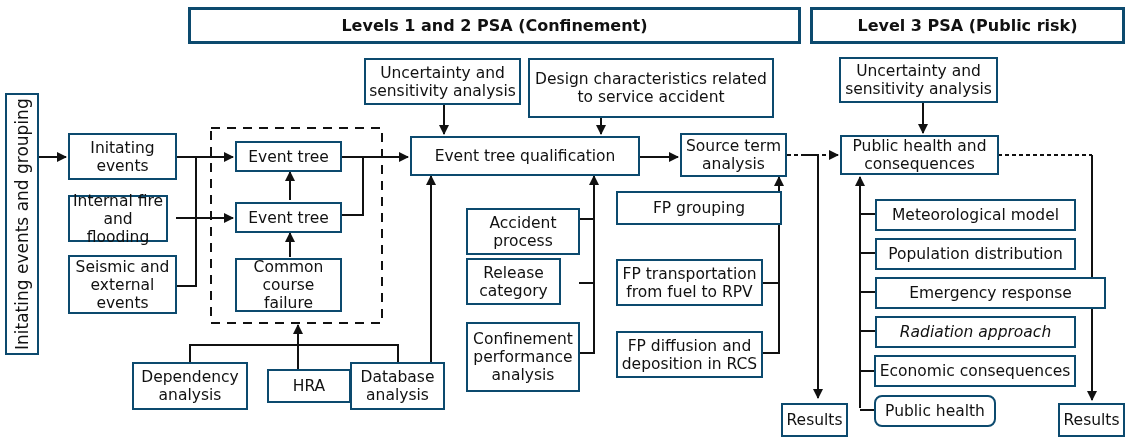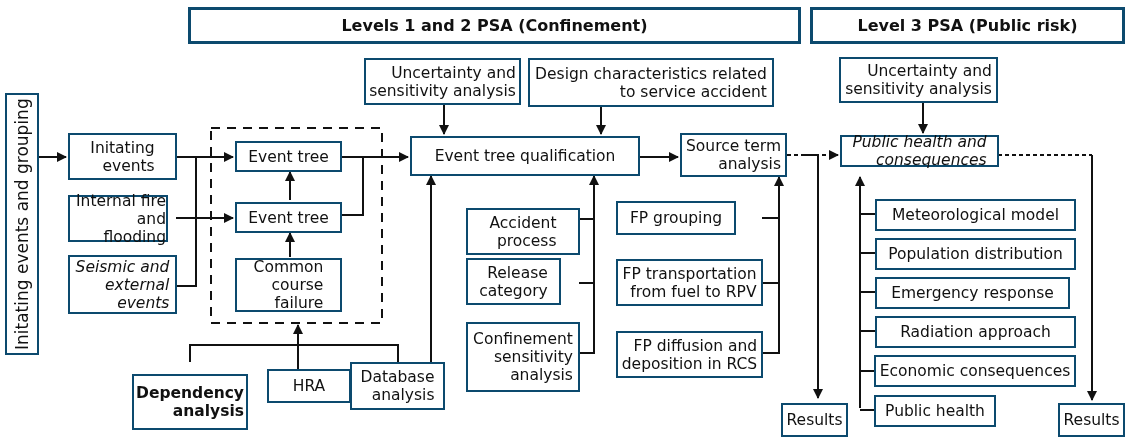--- a/index.html
+++ b/index.html
@@ -1,19 +1,19 @@
 <!DOCTYPE html>
 <html><head>
 <meta charset="utf-8">
 <style>
   html, body { margin: 0; padding: 0; background: #ffffff; }
   body { width: 1130px; height: 439px; position: relative; overflow: hidden;
          font-family: "DejaVu Sans", sans-serif; color: #111; }
   .box { position: absolute; border: 2px solid #0c4a6e; background: #fff; box-sizing: border-box;
-         display: flex; align-items: center; justify-content: center; text-align: right;
+         display: flex; align-items: center; justify-content: center; text-align: center;
          font-size: 15.5px; line-height: 18px; white-space: pre-line; }
   .hdr { font-weight: bold; font-size: 16px; border-width: 3px; }
   .vert { writing-mode: vertical-rl; transform: rotate(180deg); font-size: 17px; }
   svg.wires { position: absolute; left: 0; top: 0; }
 </style>
 </head>
 <body>
 
 <svg class="wires" width="1130" height="439">
   <defs>
@@ -76,60 +76,60 @@
 
 <div class="box hdr" style="left:188px;top:7px;width:613px;height:37px;">Levels 1 and 2 PSA (Confinement)</div>
 <div class="box hdr" style="left:810px;top:7px;width:315px;height:37px;">Level 3 PSA (Public risk)</div>
 
 <div class="box vert" style="left:5px;top:93px;width:34px;height:262px;">Initating events and grouping</div>
 
 <div class="box" style="left:68px;top:133px;width:109px;height:47px;">Initating
 events</div>
 <div class="box" style="left:68px;top:195px;width:100px;height:47px;">Internal fire
 and flooding</div>
-<div class="box" style="left:68px;top:255px;width:109px;height:59px;font-style:italic;">Seismic and
+<div class="box" style="left:68px;top:255px;width:109px;height:59px;">Seismic and
 external
 events</div>
 
 <div class="box" style="left:235px;top:141px;width:107px;height:31px;">Event tree</div>
 <div class="box" style="left:235px;top:202px;width:107px;height:31px;">Event tree</div>
 <div class="box" style="left:235px;top:258px;width:107px;height:54px;">Common
 course
 failure</div>
 
-<div class="box" style="left:132px;top:374px;width:116px;height:56px;font-weight:bold;">Dependency
+<div class="box" style="left:132px;top:362px;width:116px;height:48px;">Dependency
 analysis</div>
 <div class="box" style="left:267px;top:369px;width:84px;height:34px;">HRA</div>
 <div class="box" style="left:350px;top:362px;width:95px;height:48px;">Database
 analysis</div>
 
 <div class="box" style="left:364px;top:58px;width:157px;height:47px;">Uncertainty and
 sensitivity analysis</div>
-<div class="box" style="left:528px;top:58px;width:246px;height:49px;">Design characteristics related
+<div class="box" style="left:528px;top:58px;width:246px;height:60px;">Design characteristics related
 to service accident</div>
 <div class="box" style="left:410px;top:136px;width:230px;height:40px;">Event tree qualification</div>
 <div class="box" style="left:680px;top:133px;width:107px;height:44px;">Source term
 analysis</div>
 <div class="box" style="left:466px;top:195px;width:114px;height:47px;margin-top:13px;">Accident
 process</div>
 <div class="box" style="left:466px;top:258px;width:95px;height:47px;">Release
 category</div>
 <div class="box" style="left:466px;top:322px;width:114px;height:70px;">Confinement
-sensitivity
+performance
 analysis</div>
-<div class="box" style="left:616px;top:201px;width:120px;height:34px;">FP grouping</div>
+<div class="box" style="left:616px;top:191px;width:166px;height:34px;">FP grouping</div>
 <div class="box" style="left:616px;top:259px;width:147px;height:47px;">FP transportation
 from fuel to RPV</div>
 <div class="box" style="left:616px;top:331px;width:147px;height:47px;">FP diffusion and
 deposition in RCS</div>
 <div class="box" style="left:781px;top:403px;width:67px;height:34px;">Results</div>
 
 <div class="box" style="left:839px;top:57px;width:159px;height:46px;">Uncertainty and
 sensitivity analysis</div>
-<div class="box" style="left:840px;top:135px;width:159px;height:32px;font-style:italic;">Public health and
+<div class="box" style="left:840px;top:135px;width:159px;height:40px;">Public health and
 consequences</div>
 <div class="box" style="left:875px;top:199px;width:201px;height:32px;">Meteorological model</div>
 <div class="box" style="left:875px;top:238px;width:201px;height:32px;">Population distribution</div>
-<div class="box" style="left:875px;top:277px;width:195px;height:32px;">Emergency  response</div>
-<div class="box" style="left:875px;top:316px;width:201px;height:32px;">Radiation  approach</div>
+<div class="box" style="left:875px;top:277px;width:231px;height:32px;">Emergency  response</div>
+<div class="box" style="left:875px;top:316px;width:201px;height:32px;font-style:italic;">Radiation  approach</div>
 <div class="box" style="left:874px;top:355px;width:202px;height:32px;">Economic consequences</div>
-<div class="box" style="left:874px;top:395px;width:122px;height:32px;">Public health</div>
+<div class="box" style="left:874px;top:395px;width:122px;height:32px;border-radius:8px;">Public health</div>
 <div class="box" style="left:1058px;top:403px;width:67px;height:34px;">Results</div>
 
 </body></html>

